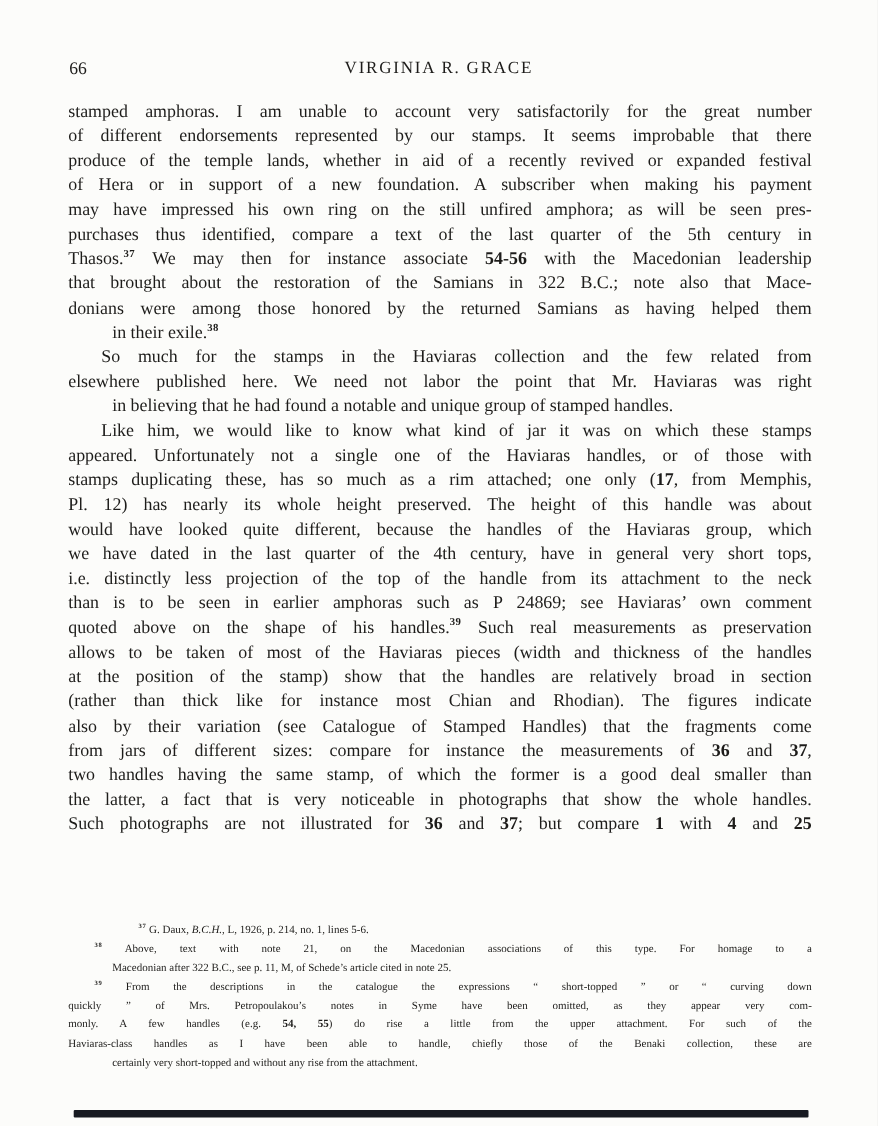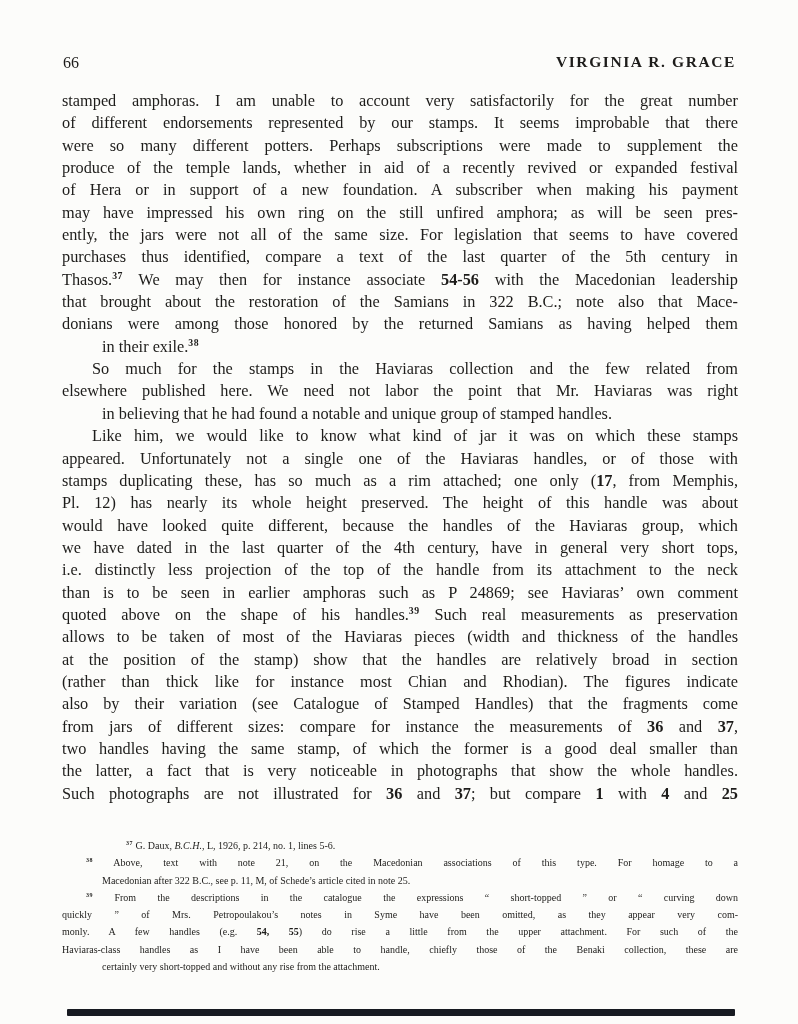--- a/index.html
+++ b/index.html
@@ -9,21 +9,21 @@
     margin:0 auto;
     background:#fcfcfa;
     font-family:"Liberation Serif", serif;
     color:#1d1c1a;
     overflow:hidden;
   }
   .header{position:absolute;top:53px;left:62px;right:62px;height:22px;}
   .pagenum{position:absolute;left:1px;top:1px;font-size:16px;}
   .running-head{
     position:absolute;left:0;right:0;top:0;
-    text-align:right;font-size:15.5px;letter-spacing:1.6px;font-weight:bold;
+    text-align:center;font-size:15.5px;letter-spacing:1.6px;
   }
   .body-text{
     position:absolute;top:90px;left:62px;width:676px;
     font-size:16.3px;line-height:22.35px;
   }
   .footnotes{
     position:absolute;top:837px;left:62px;width:676px;
     font-size:10px;line-height:17.3px;
   }
   .line{text-align:justify;text-align-last:justify;}
@@ -44,25 +44,23 @@
 <div class="page">
 
   <div class="header">
     <span class="pagenum">66</span>
     <span class="running-head">VIRGINIA R. GRACE</span>
   </div>
 
   <div class="body-text" id="body-text">
       <div class="line">stamped amphoras.  I am unable to account very satisfactorily for the great number</div>
       <div class="line">of different endorsements represented by our stamps.  It seems improbable that there</div>
-      <div class="line">were so many different potters.  Perhaps subscriptions were made to supplement the</div>
       <div class="line">produce of the temple lands, whether in aid of a recently revived or expanded festival</div>
       <div class="line">of Hera or in support of a new foundation.  A subscriber when making his payment</div>
       <div class="line">may have impressed his own ring on the still unfired amphora; as will be seen pres-</div>
-      <div class="line">ently, the jars were not all of the same size.  For legislation that seems to have covered</div>
       <div class="line">purchases thus identified, compare a text of the last quarter of the 5th century in</div>
       <div class="line">Thasos.<sup>37</sup>  We may then for instance associate <b>54-56</b> with the Macedonian leadership</div>
       <div class="line">that brought about the restoration of the Samians in 322 B.C.; note also that Mace-</div>
       <div class="line">donians were among those honored by the returned Samians as having helped them</div>
       <div class="line last">in their exile.<sup>38</sup></div>
       <div class="line indent">So much for the stamps in the Haviaras collection and the few related from</div>
       <div class="line">elsewhere published here.  We need not labor the point that Mr. Haviaras was right</div>
       <div class="line last">in believing that he had found a notable and unique group of stamped handles.</div>
       <div class="line indent">Like him, we would like to know what kind of jar it was on which these stamps</div>
       <div class="line">appeared.  Unfortunately not a single one of the Haviaras handles, or of those with</div>

